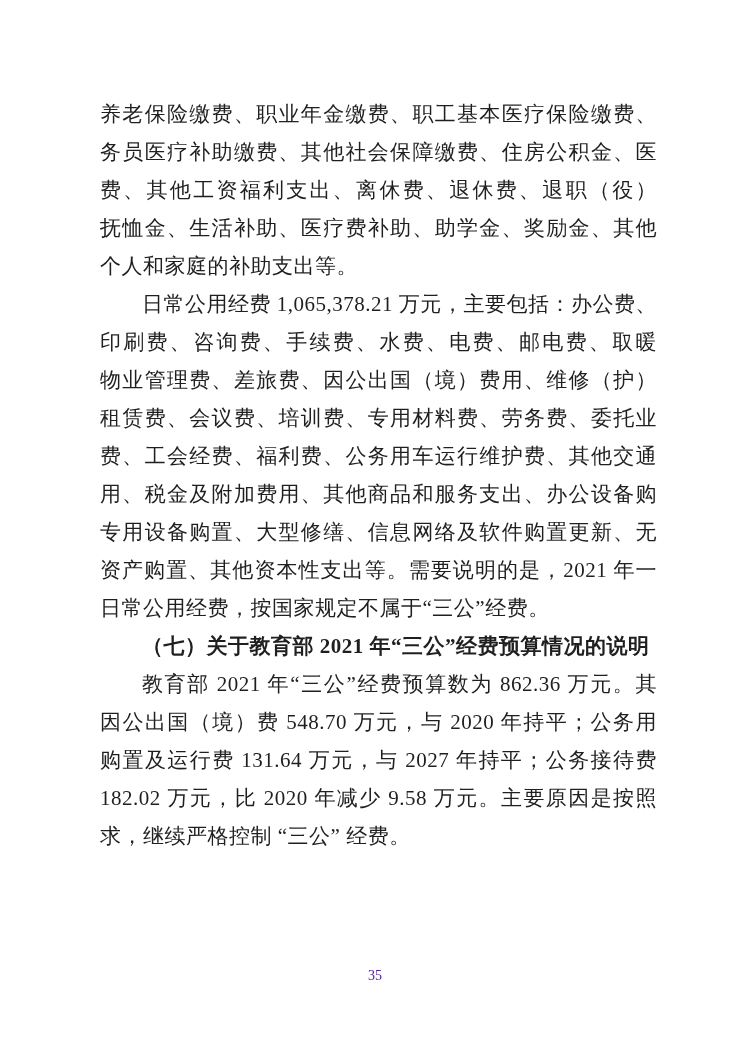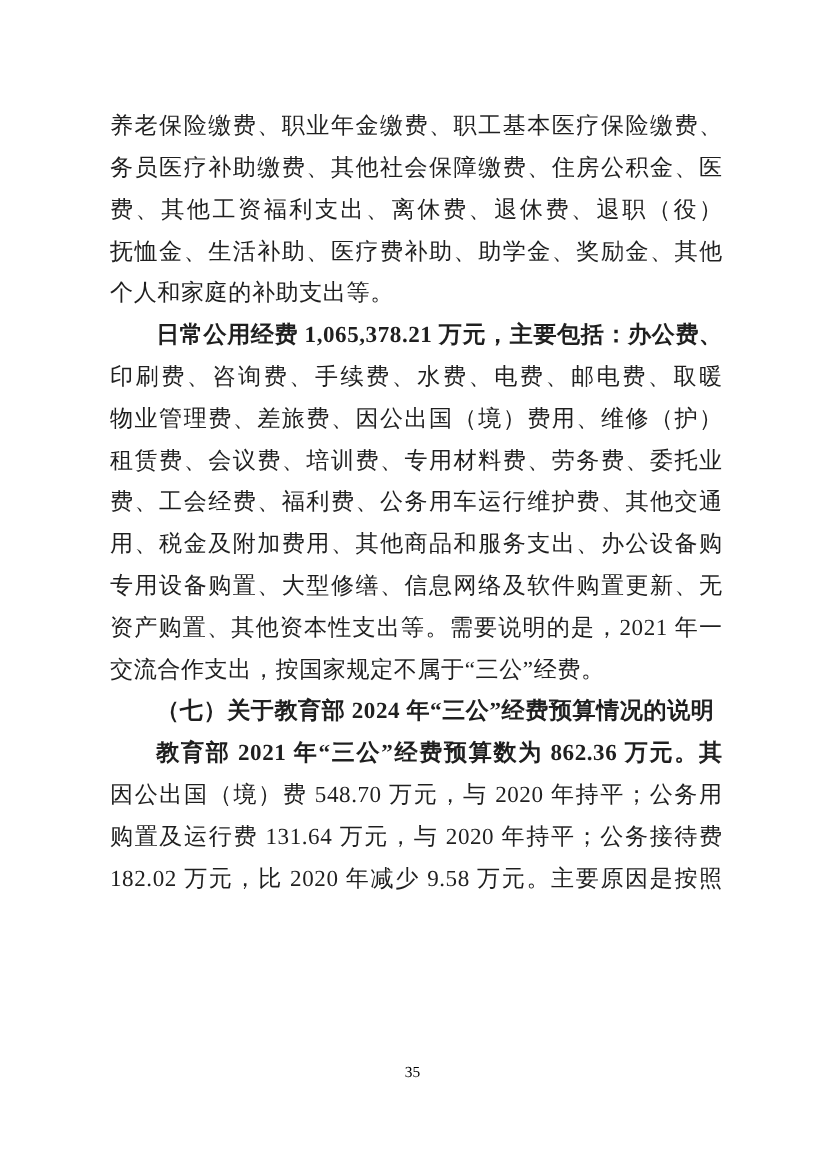--- a/index.html
+++ b/index.html
@@ -33,34 +33,33 @@
     -moz-text-align-last: justify;
     white-space: normal;
   }
   .line.end {
     text-align: left;
     text-align-last: left;
     -moz-text-align-last: left;
   }
   .line.indent {
     text-indent: 2em;
-    font-weight: bold;
   }
   .line.heading {
     font-weight: bold;
   }
   .page-number {
     position: absolute;
     top: 966px;
     left: 0;
     width: 100%;
     text-align: center;
     font-size: 14px;
     line-height: 20px;
-    color: #000000;
+    color: #4c1d95;
   }
 </style>
 </head>
 <body>
 
 <div class="page">
   <div class="text-column">
 
     <div class="line">养老保险缴费、职业年金缴费、职工基本医疗保险缴费、公</div>
     <div class="line">务员医疗补助缴费、其他社会保障缴费、住房公积金、医疗</div>
@@ -69,25 +68,26 @@
     <div class="line end">个人和家庭的补助支出等。</div>
 
     <div class="line indent">日常公用经费 1,065,378.21 万元，主要包括：办公费、</div>
     <div class="line">印刷费、咨询费、手续费、水费、电费、邮电费、取暖费、</div>
     <div class="line">物业管理费、差旅费、因公出国（境）费用、维修（护）费、</div>
     <div class="line">租赁费、会议费、培训费、专用材料费、劳务费、委托业务</div>
     <div class="line">费、工会经费、福利费、公务用车运行维护费、其他交通费</div>
     <div class="line">用、税金及附加费用、其他商品和服务支出、办公设备购置、</div>
     <div class="line">专用设备购置、大型修缮、信息网络及软件购置更新、无形</div>
     <div class="line">资产购置、其他资本性支出等。需要说明的是，2021 年一般</div>
-    <div class="line end">交流合作支出，按国家规定不属于“三公”经费。</div>
+    <div class="line end">日常公用经费，按国家规定不属于“三公”经费。</div>
 
-    <div class="line heading indent end">（七）关于教育部 2024 年“三公”经费预算情况的说明</div>
+    <div class="line heading indent end">（七）关于教育部 2021 年“三公”经费预算情况的说明</div>
 
     <div class="line indent">教育部 2021 年“三公”经费预算数为 862.36 万元。其中：</div>
     <div class="line">因公出国（境）费 548.70 万元，与 2020 年持平；公务用车</div>
-    <div class="line">购置及运行费 131.64 万元，与 2020 年持平；公务接待费</div>
+    <div class="line">购置及运行费 131.64 万元，与 2027 年持平；公务接待费</div>
     <div class="line">182.02 万元，比 2020 年减少 9.58 万元。主要原因是按照党</div>
+    <div class="line end">求，继续严格控制 “三公” 经费。</div>
 
   </div>
 
   <div class="page-number">35</div>
 </div>
 
 </body></html>

